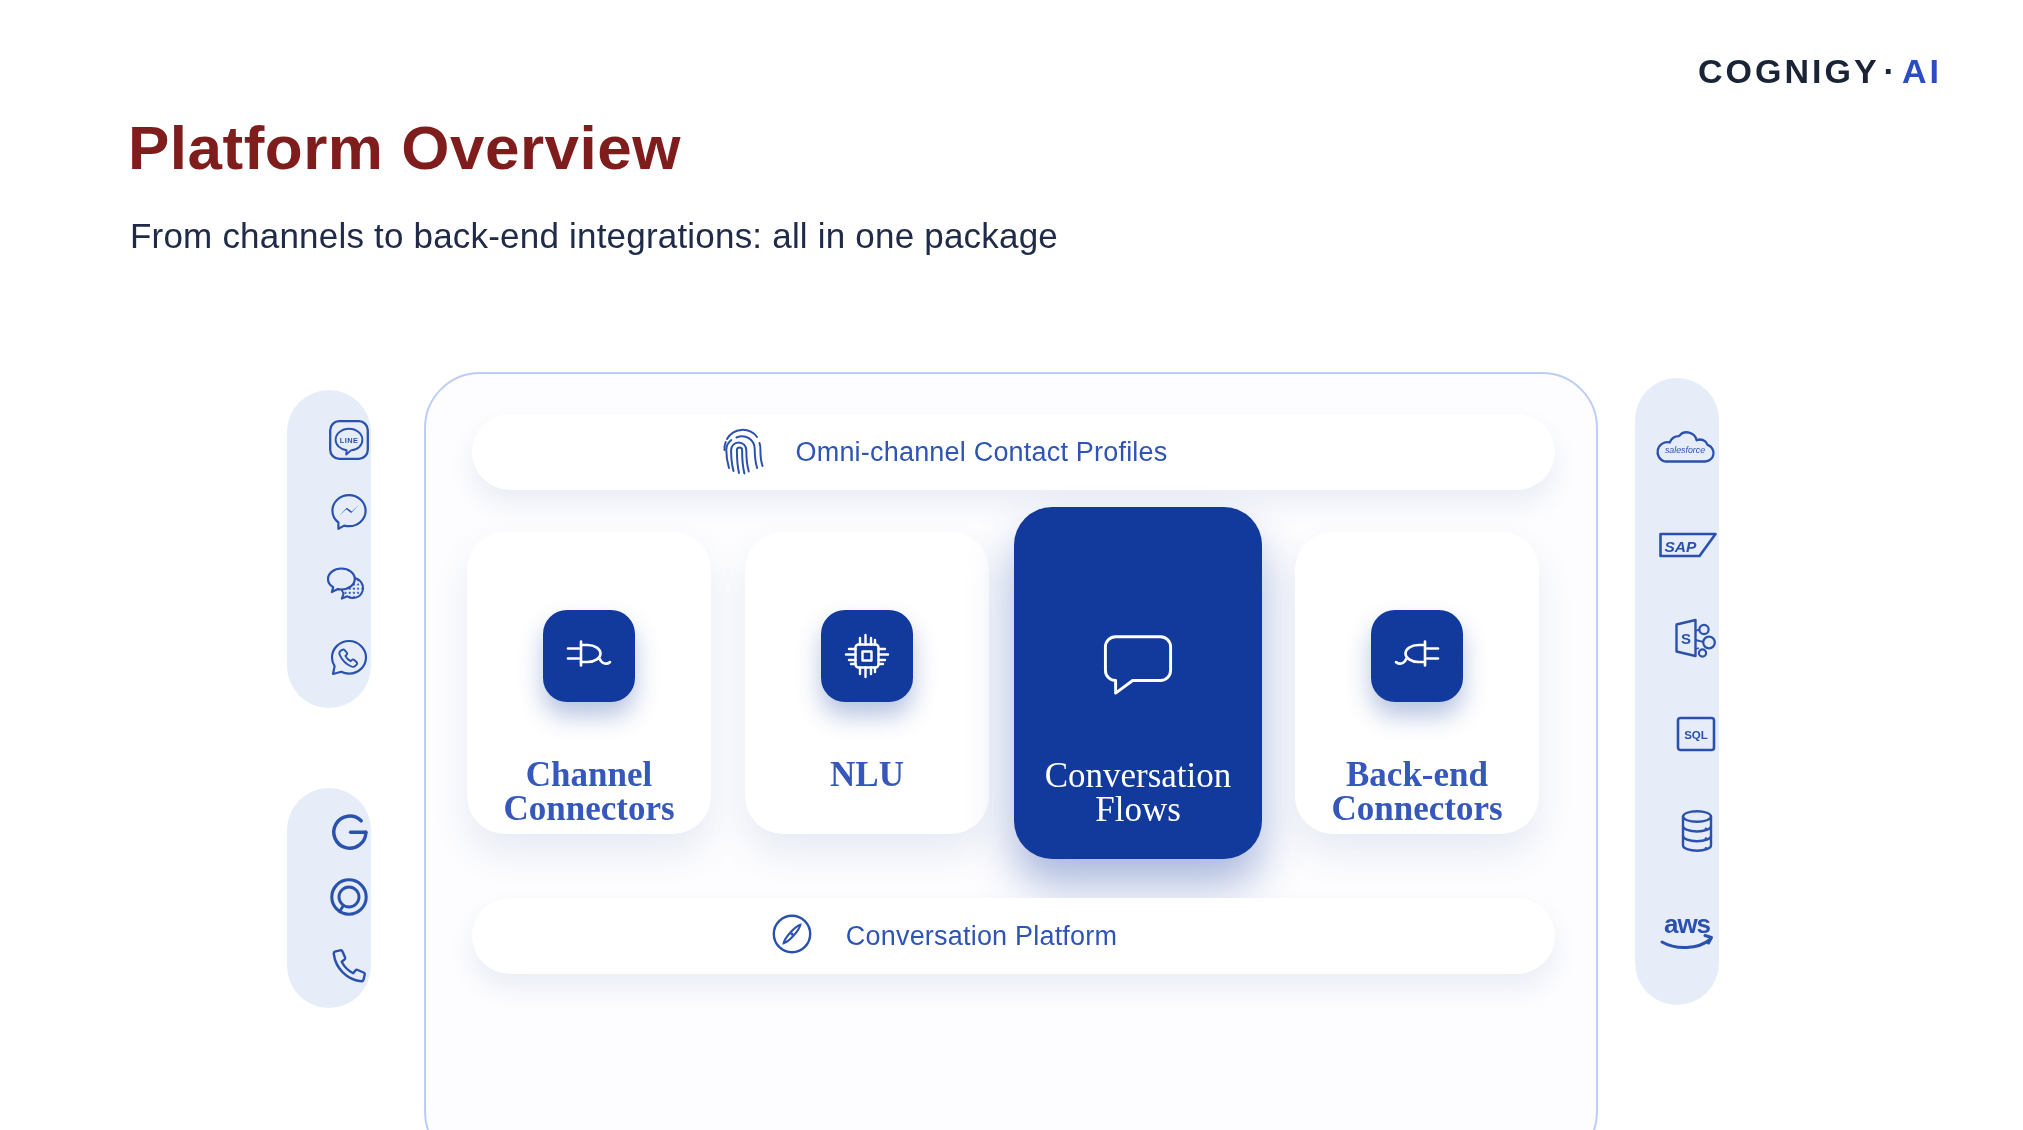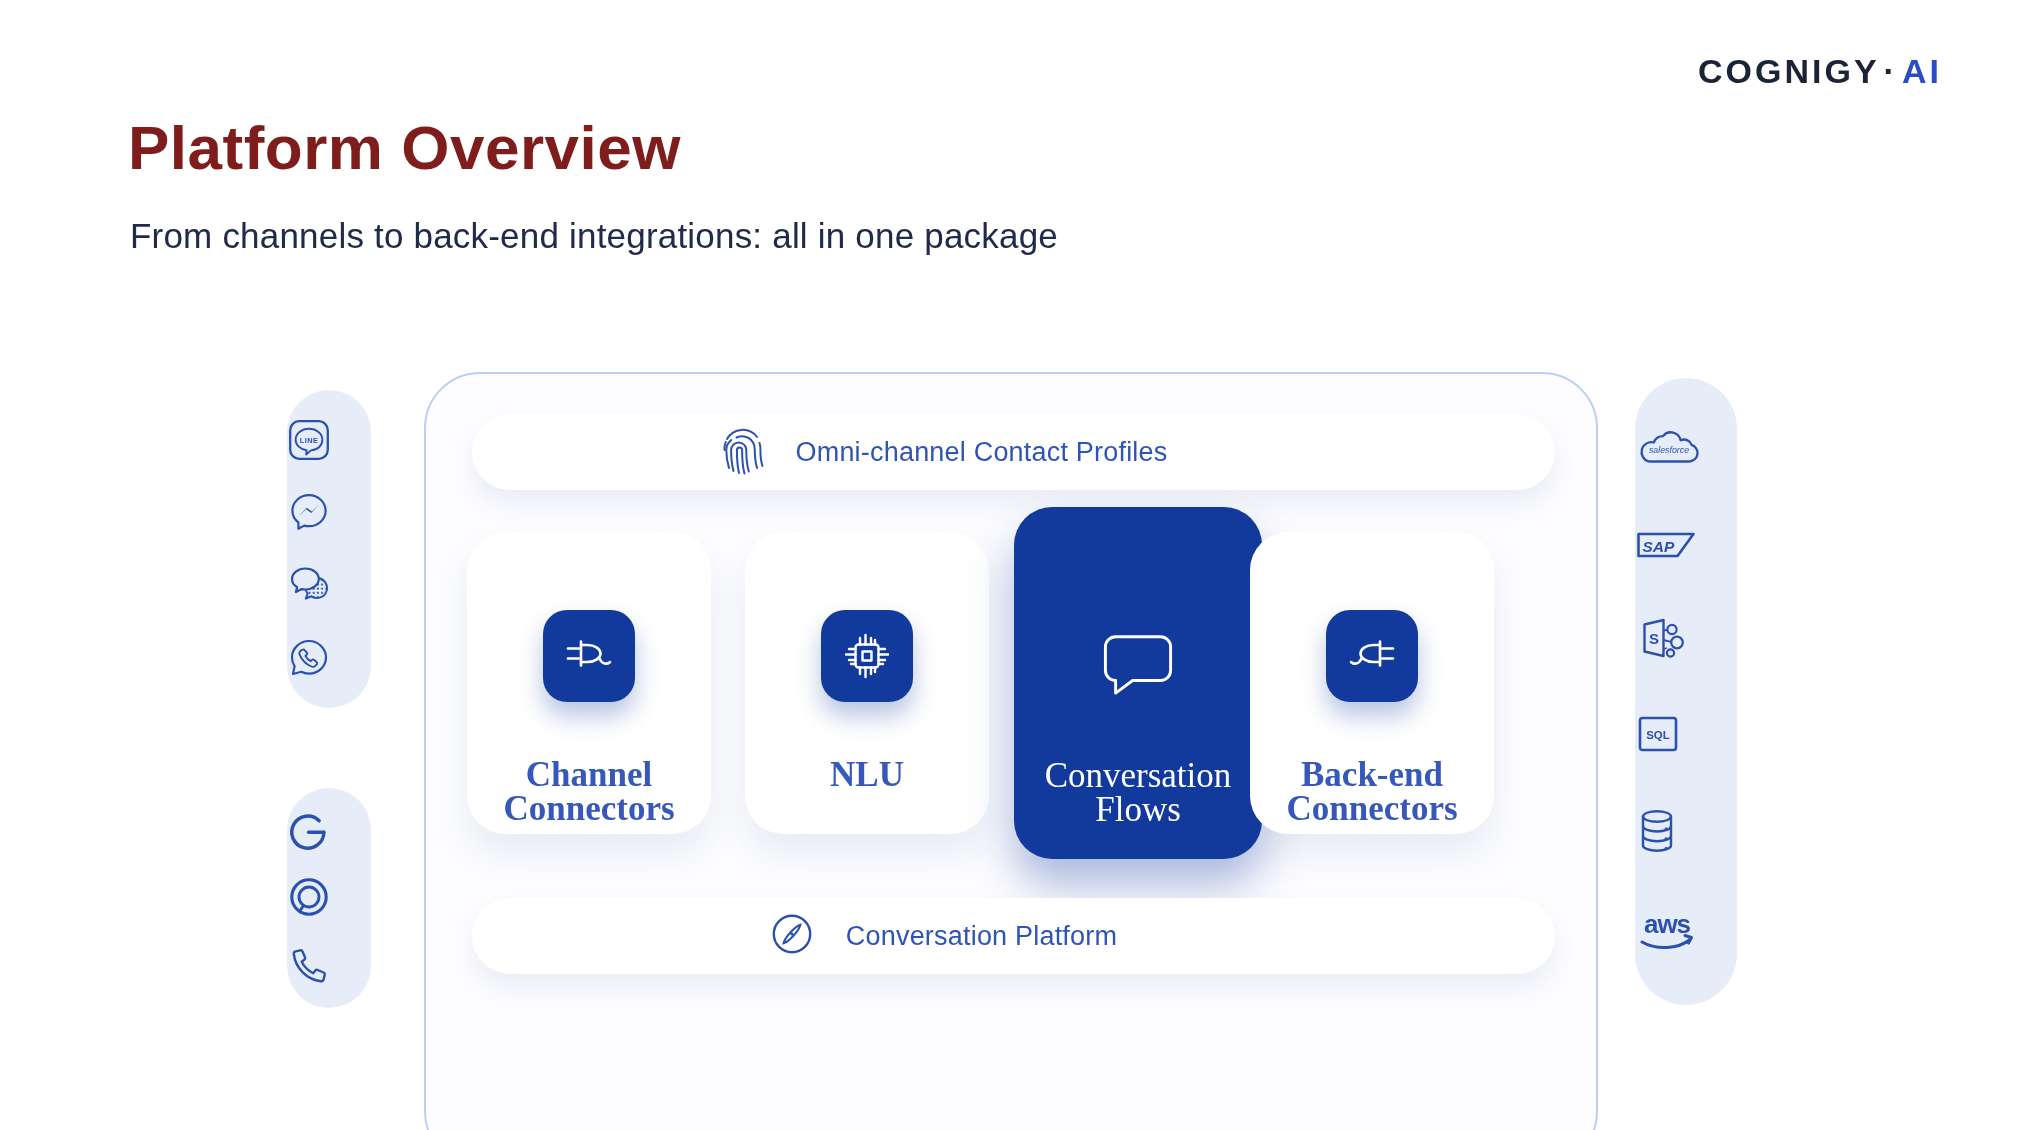--- a/index.html
+++ b/index.html
@@ -12,44 +12,44 @@
   .brand .sep { color:#1B2437; margin:0 4px; }
   .brand .ai  { color:#2C4CC4; }
 
   .page-title { position:absolute; left:128px; top:112px; font-size:62px; font-weight:600;
                 color:#7f1d1d; letter-spacing:.5px; }
   .page-subtitle { position:absolute; left:130px; top:216px; font-size:35px; font-weight:500;
                    color:#202B49; letter-spacing:.2px; }
 
   
   .rail { position:absolute; background:#E6EDF9; border-radius:999px;
-          display:flex; flex-direction:column; align-items:flex-start; justify-content:space-evenly; }
+          display:flex; flex-direction:column; align-items:flex-end; justify-content:space-evenly; }
   #rail-channels-top    { left:287px; top:390px; width:84px;  height:318px; }
   #rail-channels-bottom { left:287px; top:788px; width:84px;  height:220px; }
-  #rail-integrations    { left:1635px; top:378px; width:102px; height:627px; }
+  #rail-integrations    { left:1635px; top:378px; width:84px; height:627px; }
   .rail svg { display:block; }
 
   
   .platform { position:absolute; left:424px; top:372px; width:1174px; height:796px;
               background:#FDFDFF; border:2px solid #BCCEF4; border-radius:56px; }
 
   .bar { position:absolute; left:46px; width:1083px; height:76px; background:#ffffff;
          border-radius:38px; box-shadow:0 14px 26px rgba(44,76,150,.09);
          display:flex; align-items:center; justify-content:center; }
   #bar-top    { top:40px; }
   #bar-bottom { top:524px; }
   .bar-inner { display:flex; align-items:center; gap:32px; transform:translateX(-70px); }
   .bar-label { font-size:27px; font-weight:500; color:#2E54B6; letter-spacing:.2px; white-space:nowrap; }
 
   .card { position:absolute; width:244px; height:302px; top:158px; background:#ffffff;
           border-radius:38px; box-shadow:0 20px 36px rgba(44,76,150,.10);
           display:flex; flex-direction:column; align-items:center; }
   #card-1 { left:41px; }
   #card-2 { left:319px; }
-  #card-4 { left:824px; }
+  #card-4 { left:869px; }
   #card-3 { left:588px; top:133px; width:248px; height:352px; background:#123A9C;
             box-shadow:0 26px 44px rgba(18,58,156,.35); }
   .tile { width:92px; height:92px; background:#123A9C; border-radius:24px; margin-top:78px;
           display:flex; align-items:center; justify-content:center;
           box-shadow:0 14px 24px rgba(18,58,156,.30); }
   .card-label { margin-top:56px; width:190px; text-align:center; font-size:35px; line-height:34px;
                 font-weight:600; color:#3558BA;font-family:Liberation Serif, serif; }
   #card-3 .bubble-wrap { margin-top:119px; }
   #card-3 .card-label { margin-top:57px; color:#ffffff; font-weight:500; }
 </style>

